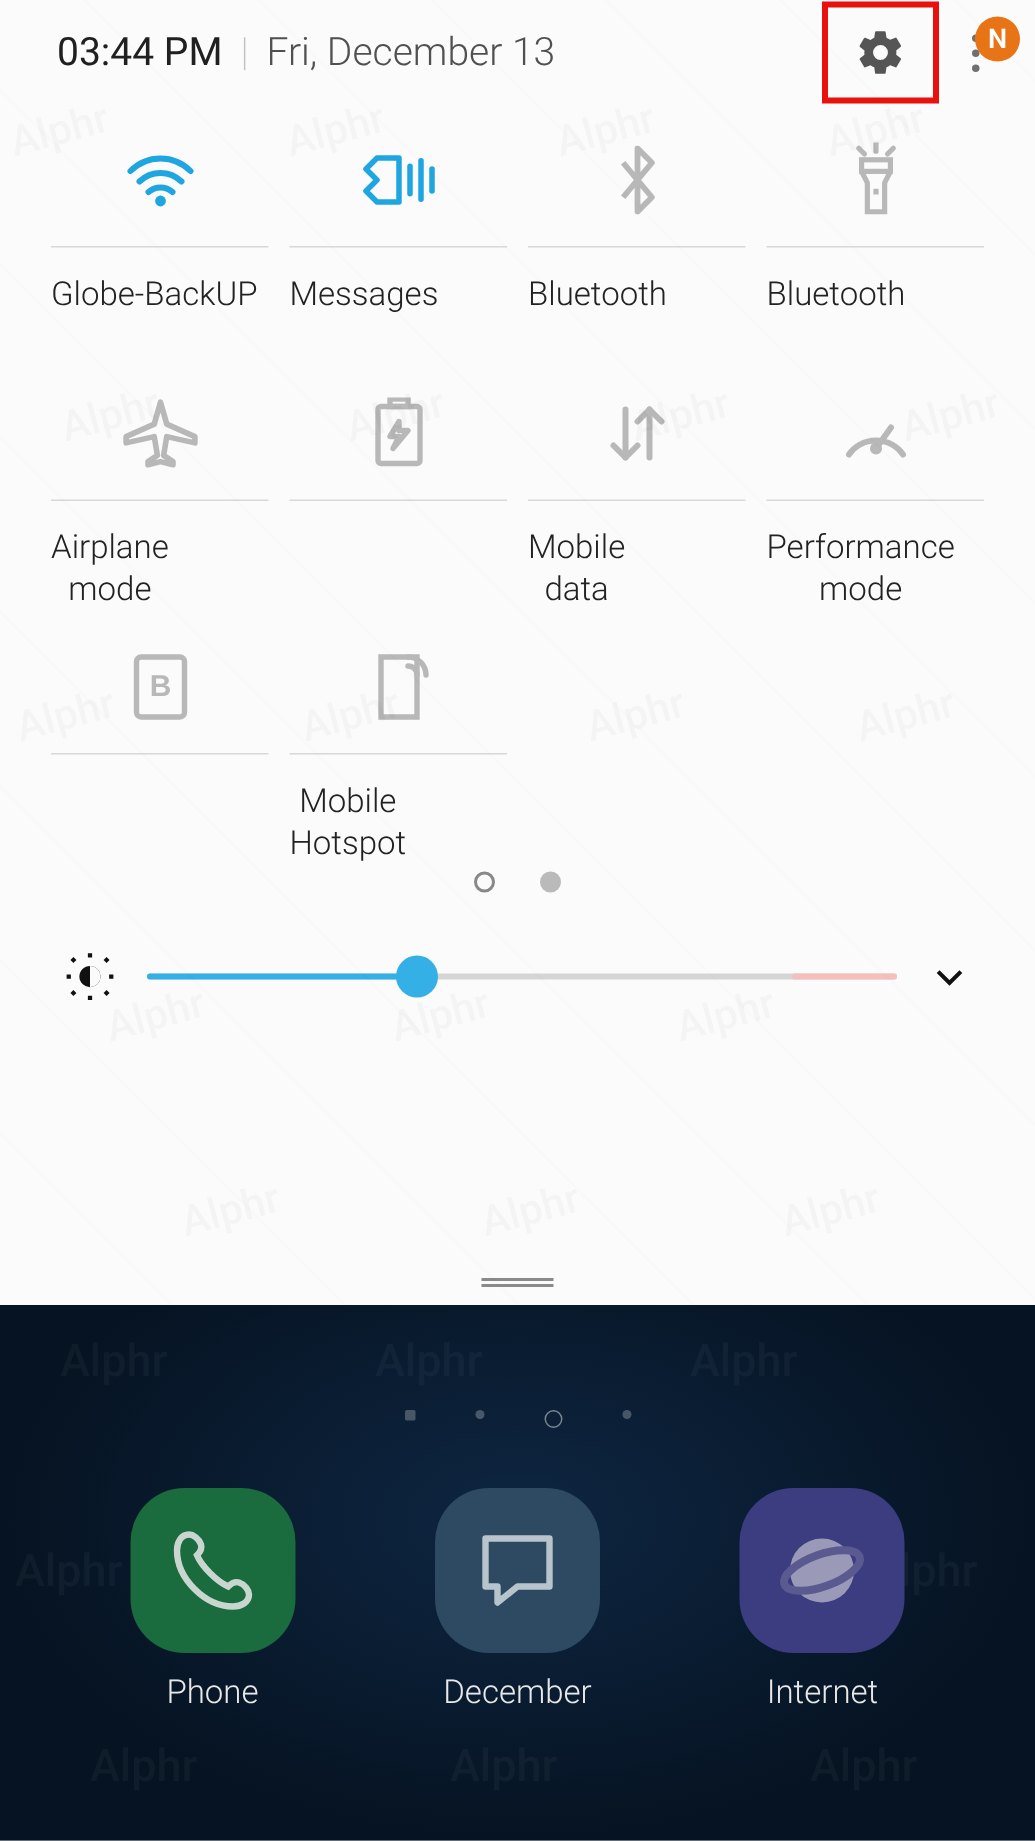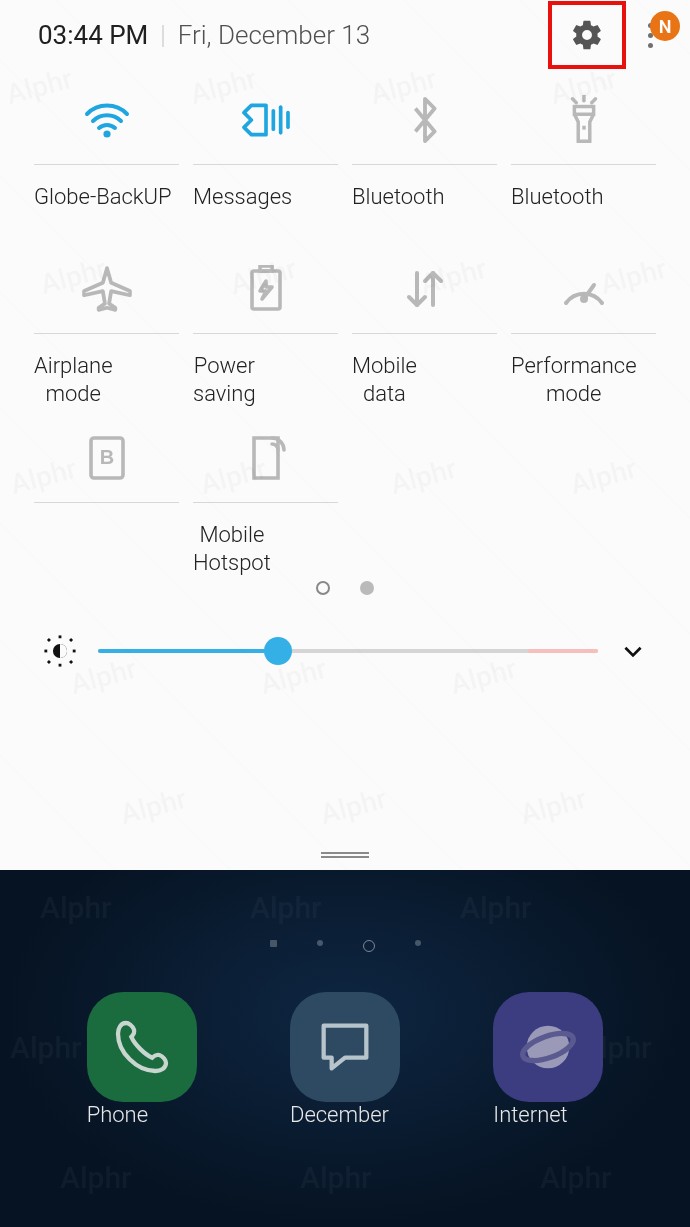--- a/index.html
+++ b/index.html
@@ -96,21 +96,21 @@
     position: absolute; bottom: 0; left: 0; right: 0; height: 357px; z-index: 2;
     background: radial-gradient(ellipse at 50% 40%, #0e2642 0%, #061322 70%);
   }
   .dark-watermark { position:absolute; inset:0; pointer-events:none; z-index:0; }
   .dark-wm { position:absolute; color: rgba(255,255,255,0.04); font-size: 30px; font-weight:500; }
   .home-dots { display:flex; justify-content:center; gap: 40px; margin-top: 70px; position:relative; z-index:1; }
   .home-dots span { width: 6px; height: 6px; background: rgba(255,255,255,0.25); border-radius:50%; }
   .home-dots .ring { width: 12px; height: 12px; border: 1.5px solid rgba(255,255,255,0.45); background:transparent; }
   .home-dots .sq { border-radius: 1px; width:7px; height:7px; }
   .dock-row { display:flex; justify-content: space-around; padding: 40px 40px 0; position:relative; z-index:1; }
-  .dock-item { display:flex; flex-direction:column; align-items:flex-start; gap:0; cursor:pointer; }
+  .dock-item { display:flex; flex-direction:column; align-items:center; gap:14px; cursor:pointer; }
   .dock-icon {
     width: 110px; height: 110px; border-radius: 36px; display:flex; align-items:center; justify-content:center;
   }
   .dock-label { color: #e8e8e8; font-size: 22px; font-weight: 300; }
 
   svg { display: block; }
 </style>
 </head>
 <body>
 
@@ -227,21 +227,20 @@
     <div class="tile-icon">
           <svg width="38" height="48" viewBox="0 0 18 24">
             <g fill="none" stroke="#b8b8b8" stroke-width="1.8">
               <rect x="2" y="3" width="14" height="19" rx="1"></rect>
               <rect x="6" y="0.5" width="6" height="2.5"></rect>
               <path d="M9 8 L6 13 L9 13 L7 17 L12 11 L9 11 Z" stroke-linejoin="round"></path>
             </g>
           </svg>
         </div>
     <div class="tile-divider"></div>
-    <div class="tile-label">Power<br>saving</div>
   </div>
       <div class="tile">
     <div class="tile-icon">
           <svg width="46" height="44" viewBox="0 0 22 22">
             <g fill="none" stroke="#b8b8b8" stroke-width="2" stroke-linecap="round" stroke-linejoin="round">
               <line x1="7" y1="3" x2="7" y2="19"></line>
               <polyline points="3,15 7,19 11,15"></polyline>
               <line x1="15" y1="19" x2="15" y2="3"></line>
               <polyline points="11,7 15,3 19,7"></polyline>
             </g>

